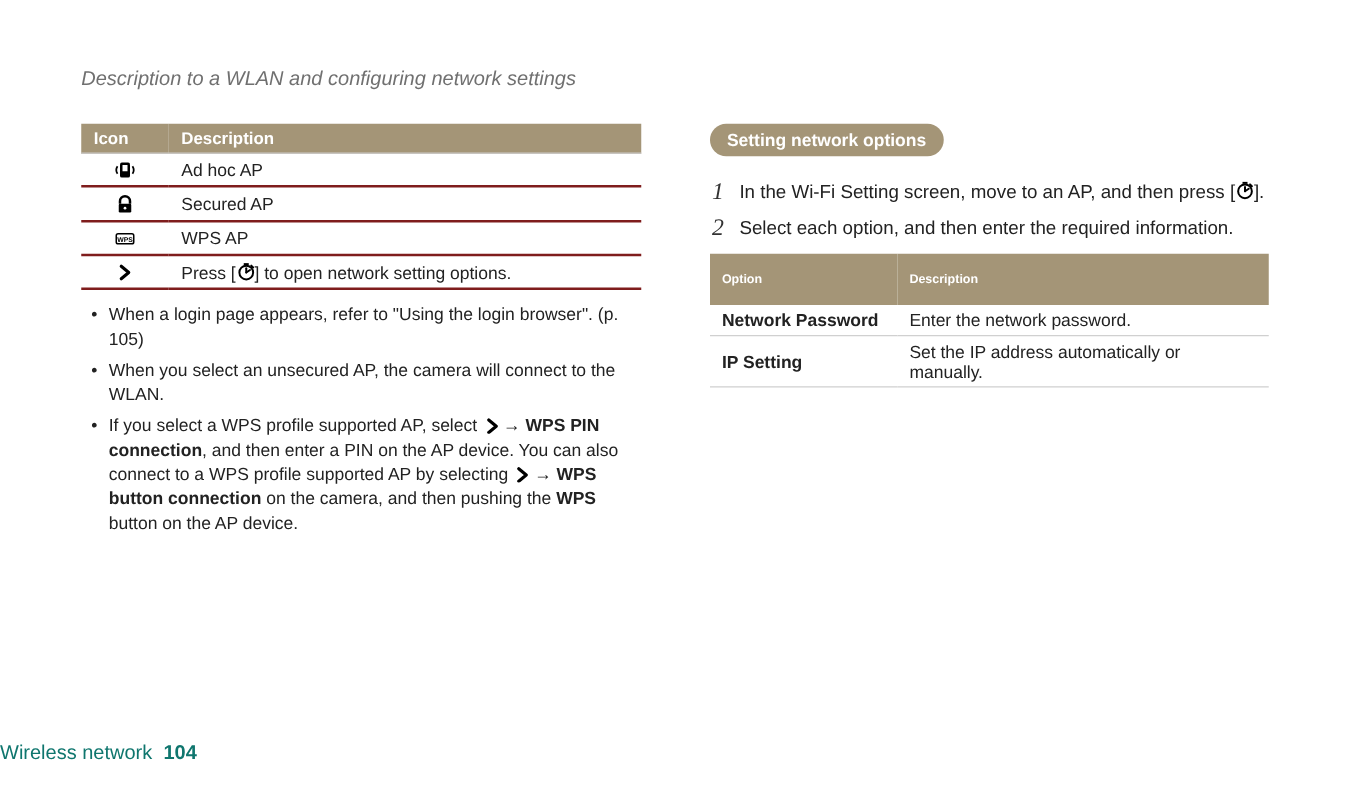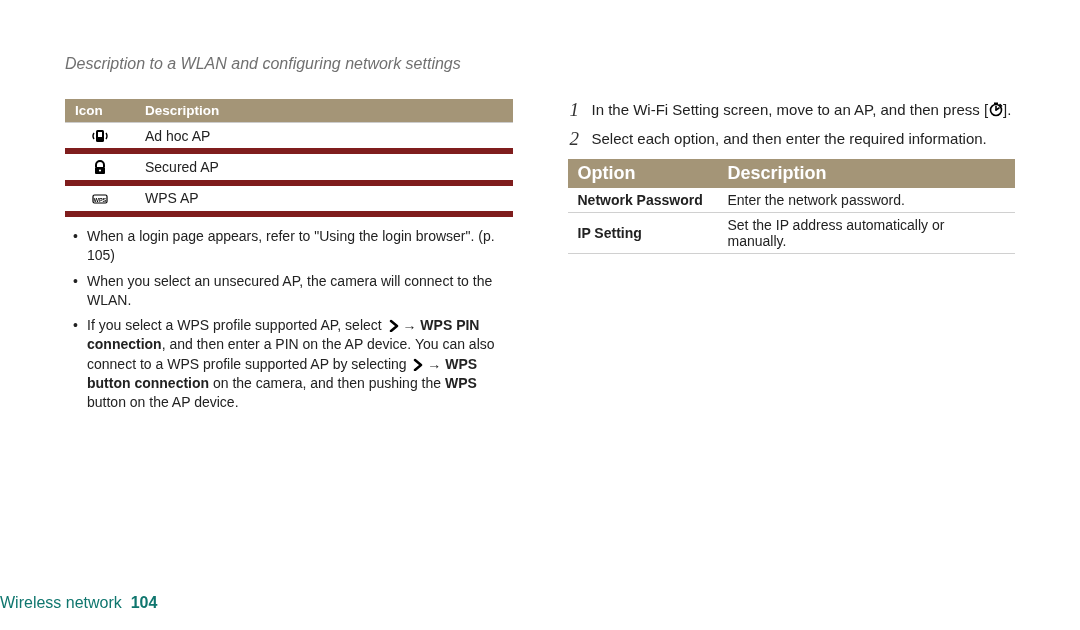--- a/index.html
+++ b/index.html
@@ -33,21 +33,21 @@
     background: #a49577;
     color: #fff;
     font-weight: bold;
     text-align: left;
     padding: 4px 10px;
     font-size: 13.5px;
     border-bottom: 1px solid #ccc;
   }
   table.icons td {
     padding: 4px 10px;
-    border-bottom: 6px solid #7f1d1d;
+    border-bottom: 2px solid #7f1d1d;
     vertical-align: middle;
   }
   table.icons td.ic {
     width: 70px;
     text-align: center;
   }
   .ic svg { vertical-align: middle; }
   ul.notes {
     list-style: none;
     padding-left: 22px;
@@ -100,22 +100,22 @@
   table.opts {
     width: 100%;
     border-collapse: collapse;
     font-size: 14px;
   }
   table.opts th {
     background: #a49577;
     color: #fff;
     font-weight: bold;
     text-align: left;
-    padding: 4px 10px;
-    font-size: 18px;
+    padding: 15px 10px;
+    font-size: 10px;
   }
   table.opts td {
     padding: 4px 10px;
     border-bottom: 1px solid #d0d0d0;
   }
   table.opts td.o-name { font-weight: bold; width: 150px; }
   .footer {
     position: absolute;
     bottom: 18px;
     left: 0;
@@ -190,38 +190,49 @@
           <td class="ic"><svg width="16" height="16">
                 <use href="#ic-lock"></use>
               </svg></td>
           <td>Secured AP</td>
         </tr>
         <tr>
           <td class="ic"><svg width="16" height="16">
                 <use href="#ic-wps"></use>
               </svg></td>
           <td>WPS AP</td>
+        </tr>
+        <tr>
+          <td class="ic"><svg width="16" height="16">
+                <use href="#ic-chevron"></use>
+              </svg></td>
+          <td>
+            <span>Press [</span><svg class="inline-icon" width="15" height="16">
+                <use href="#ic-timer"></use>
+              </svg><span>] to open network setting options.</span>
+          </td>
         </tr>
       </tbody>
     </table>
 
     <ul class="notes">
       <li>When a login page appears, refer to "Using the login browser". (p. 105)</li>
       <li>When you select an unsecured AP, the camera will connect to the WLAN.</li>
       <li>
         <span>If you select a WPS profile supported AP, select </span><svg class="inline-icon" width="13" height="14">
             <use href="#ic-chevron"></use>
           </svg><span> → </span><b>WPS PIN connection</b><span>, and then enter a PIN on the AP device. You can also connect to a WPS profile supported AP by selecting </span><svg class="inline-icon" width="13" height="14">
             <use href="#ic-chevron"></use>
           </svg><span> → </span><b>WPS button connection</b><span> on the camera, and then pushing the </span><b>WPS</b><span> button on the AP device.</span>
       </li>
     </ul>
   </div>
 
   <div class="col">
+    <div class="section-pill">Setting network options</div>
     <ol class="steps">
       <li>
         <span>In the Wi-Fi Setting screen, move to an AP, and then press [</span><svg class="inline-icon" width="15" height="16">
             <use href="#ic-timer"></use>
           </svg><span>].</span>
       </li>
       <li>Select each option, and then enter the required information.</li>
     </ol>
     <table class="opts">
       <thead>

